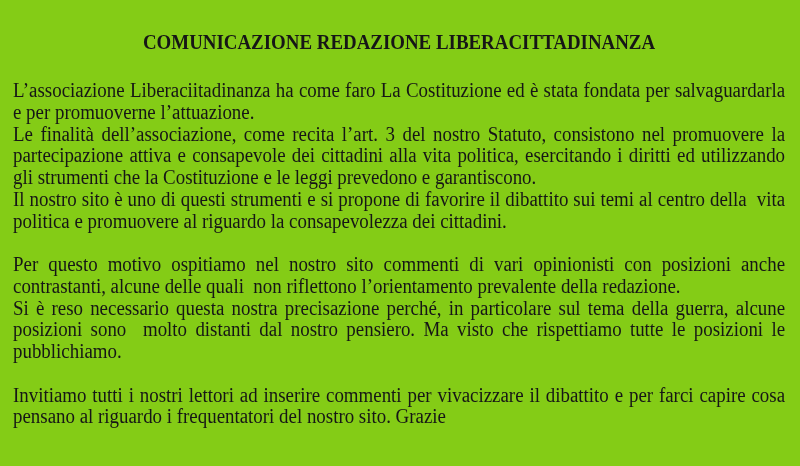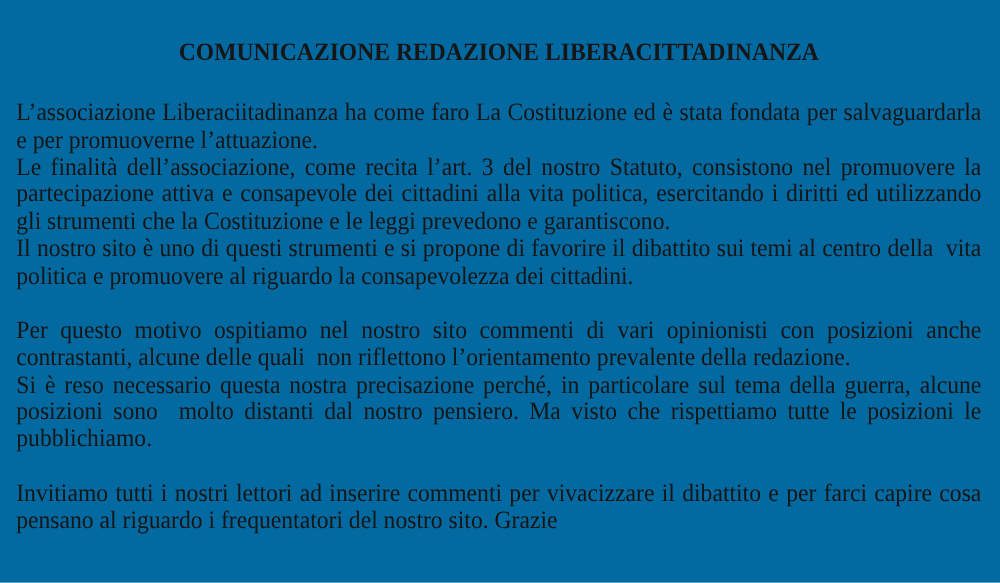--- a/index.html
+++ b/index.html
@@ -9,21 +9,21 @@
   body {
     width: 800px;
     height: 466px;
     background: #ffffff;
     overflow: hidden;
   }
   .page {
     position: relative;
     width: 800px;
     height: 466px;
-    background: #0369a1;
+    background: #84cc16;
     overflow: hidden;
     font-family: "Liberation Serif", "DejaVu Serif", serif;
     color: #161616;
   }
   
   .content {
     position: absolute;
     left: 13px;
     top: 0;
     width: 817px;

